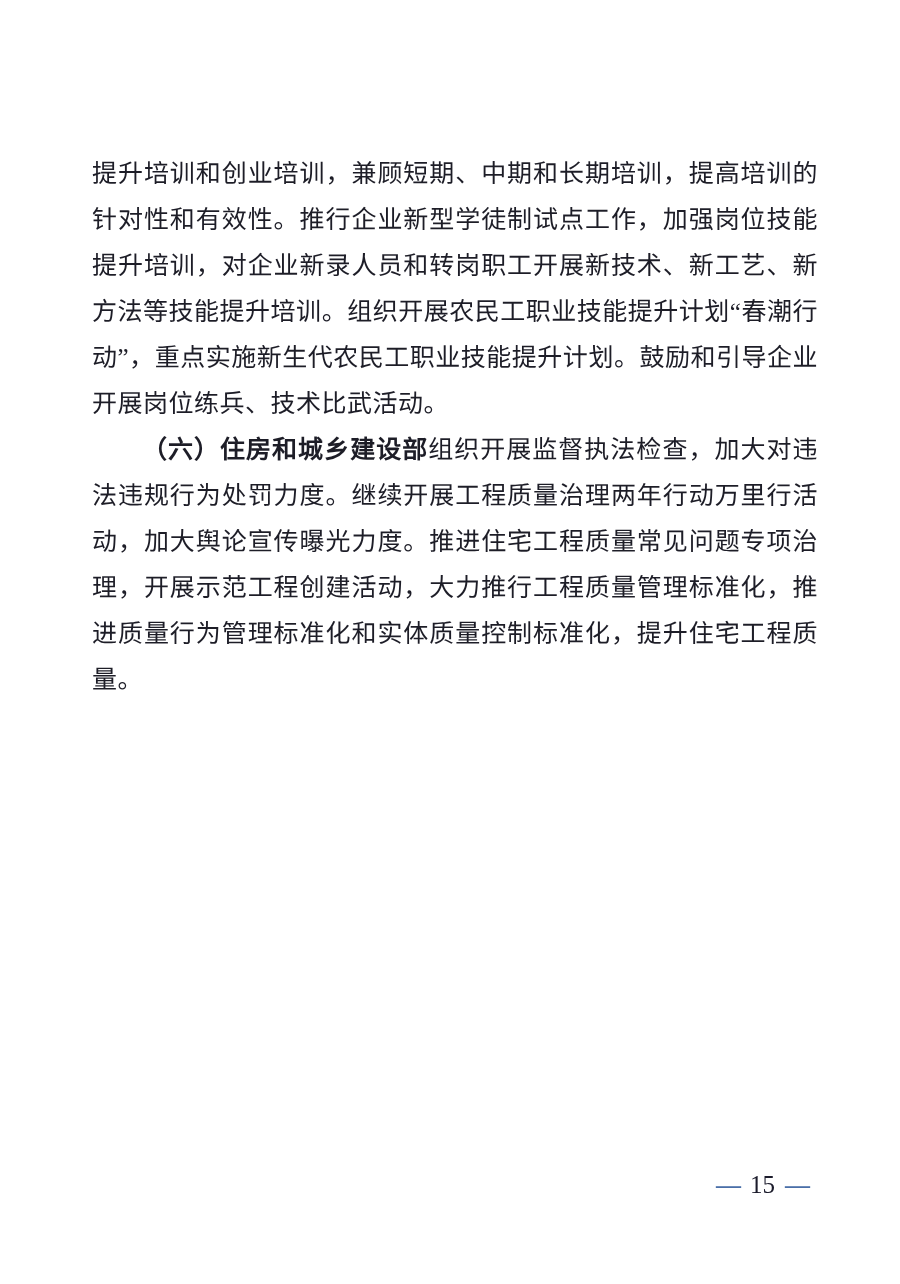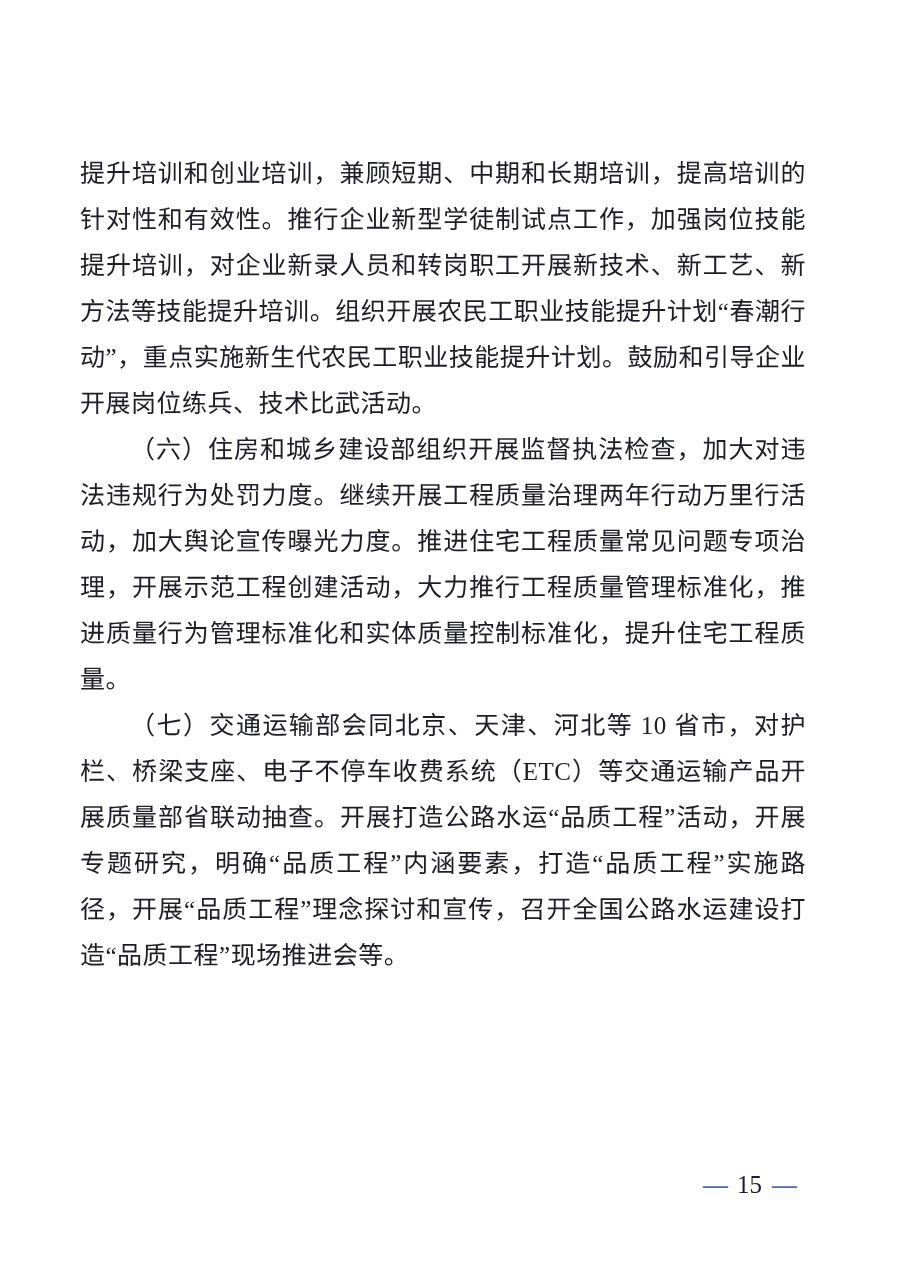--- a/index.html
+++ b/index.html
@@ -11,44 +11,44 @@
     position: relative;
     width: 900px;
     height: 1284px;
     background: #ffffff;
     overflow: hidden;
     font-family: "Liberation Serif", "DejaVu Serif", serif;
     color: #1d1d27;
   }
   .body-text {
     position: absolute;
-    left: 80px;
+    left: 92px;
     top: 151px;
     width: 726px;
     font-size: 25px;
     line-height: 46px;
     text-align: justify;
     text-justify: inter-ideograph;
     letter-spacing: 0.5px;
   }
   .para {
     margin: 0;
     padding: 0;
   }
   .para.indent {
     text-indent: 2em;
   }
   .section-lead {
-    font-weight: 400;
+    font-weight: 700;
     margin-top: 12px;
   }
   .footer {
     position: absolute;
     top: 1170px;
-    right: 104px;
+    right: 91px;
     font-size: 25px;
     line-height: 30px;
     white-space: nowrap;
   }
   .footer .dash {
     color: #4a6fa8;
     font-weight: 700;
     letter-spacing: -1px;
   }
   .footer .pagenum {
@@ -60,20 +60,19 @@
 <body>
 
 <div class="page">
 
   <div class="body-text">
 
     <p class="para"><span>提升培训和创业培训，兼顾短期、中期和长期培训，提高培训的针对性和有效性。推行企业新型学徒制试点工作，加强岗位技能提升培训，对企业新录人员和转岗职工开展新技术、新工艺、新方法等技能提升培训。组织开展农民工职业技能提升计划“春潮行动”，重点实施新生代农民工职业技能提升计划。鼓励和引导企业开展岗位练兵、技术比武活动。</span></p>
 
     <p class="para indent"><span class="section-lead">（六）住房和城乡建设部</span><span>组织开展监督执法检查，加大对违法违规行为处罚力度。继续开展工程质量治理两年行动万里行活动，加大舆论宣传曝光力度。推进住宅工程质量常见问题专项治理，开展示范工程创建活动，大力推行工程质量管理标准化，推进质量行为管理标准化和实体质量控制标准化，提升住宅工程质量。</span></p>
 
-    <p class="para indent"><span class="section-lead">（七）交通运输部</span><span>会同北京、天津、河北等 10 省市，对护栏、桥梁支座、电子不停车收费系统（ETC）等交通运输产品开展质量部省联动抽查。开展打造公路水运“品质工程”活动，开展专题研究，明确“品质工程”内涵要素，打造“品质工程”实施路径，开展“品质工程”理念探讨和宣传，召开全国公路水运建设打造“品质工程”现场推进会等。</span></p>
 
 
   </div>
 
   <div class="footer"><span class="dash">—</span><span class="pagenum">15</span><span class="dash">—</span></div>
 
 </div>
 
 </body></html>

